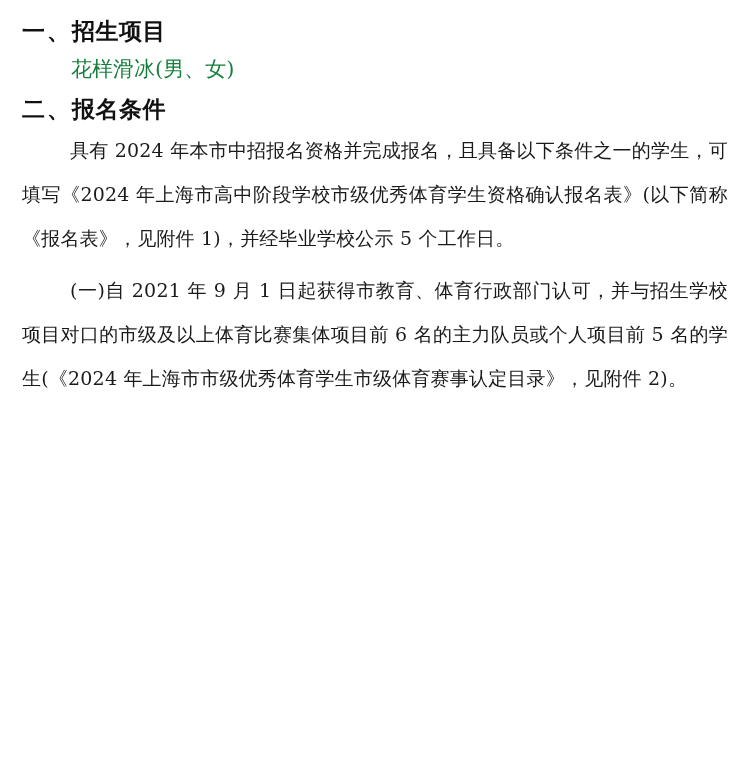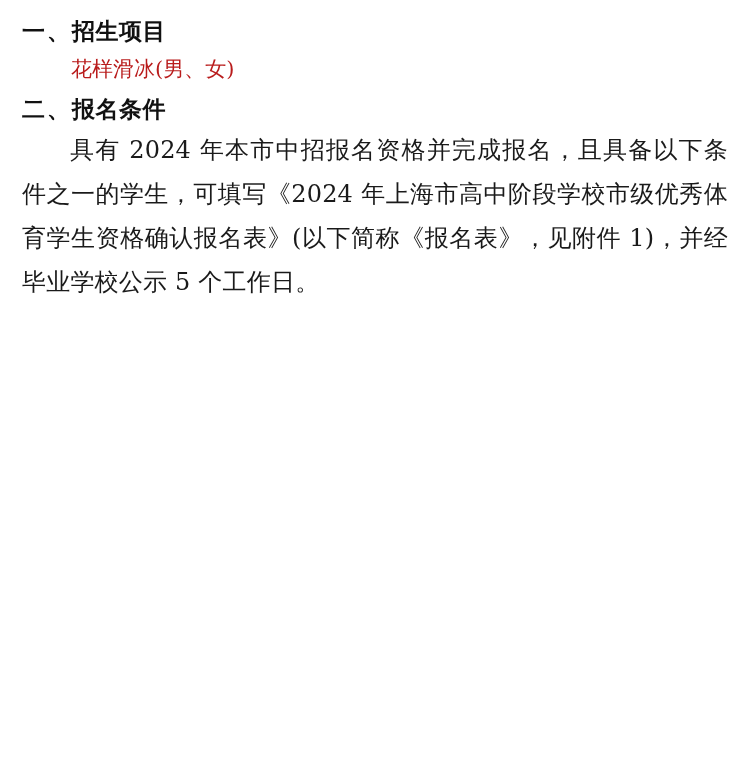--- a/index.html
+++ b/index.html
@@ -32,25 +32,25 @@
   }
   .heading .num {
     letter-spacing: 2px;
   }
   .subline {
     font-family: "DejaVu Serif", "Liberation Serif", serif;
     font-size: 21px;
     line-height: 34px;
     margin: 4px 0 4px 0;
     padding-left: 49px;
-    color: #b91c1c;
+    color: #15803d;
   }
   .para {
     font-family: "DejaVu Serif", "Liberation Serif", serif;
-    font-size: 24px;
+    font-size: 19px;
     line-height: 44px;
     text-align: justify;
     text-align-last: left;
     text-justify: inter-character;
     margin: 2px 0 0 0;
     color: #1a1a1a;
     letter-spacing: 0.2px;
   }
   .para.indent {
     text-indent: 48px;
@@ -69,15 +69,16 @@
   </h2>
   <p class="subline">花样滑冰(男、女)</p>
 
   <h2 class="heading">
     <span class="num">二、</span><span>报名条件</span>
   </h2>
 
 
   <p class="para indent">具有 2024 年本市中招报名资格并完成报名，且具备以下条件之一的学生，可填写《2024 年上海市高中阶段学校市级优秀体育学生资格确认报名表》(以下简称《报名表》，见附件 1)，并经毕业学校公示 5 个工作日。</p>
   <div class="block-gap"></div>
+  <p class="para indent">(一)自 2021 年 9 月 1 日起获得市教育、体育行政部门认可，并与招生学校项目对口的市级及以上体育比赛集体项目前 6 名的主力队员或个人项目前 5 名的学生(《2024 年上海市市级优秀体育学生市级体育赛事认定目录》，见附件 2)。</p>
   <div class="block-gap"></div>
 
 </div>
 
 </body></html>

